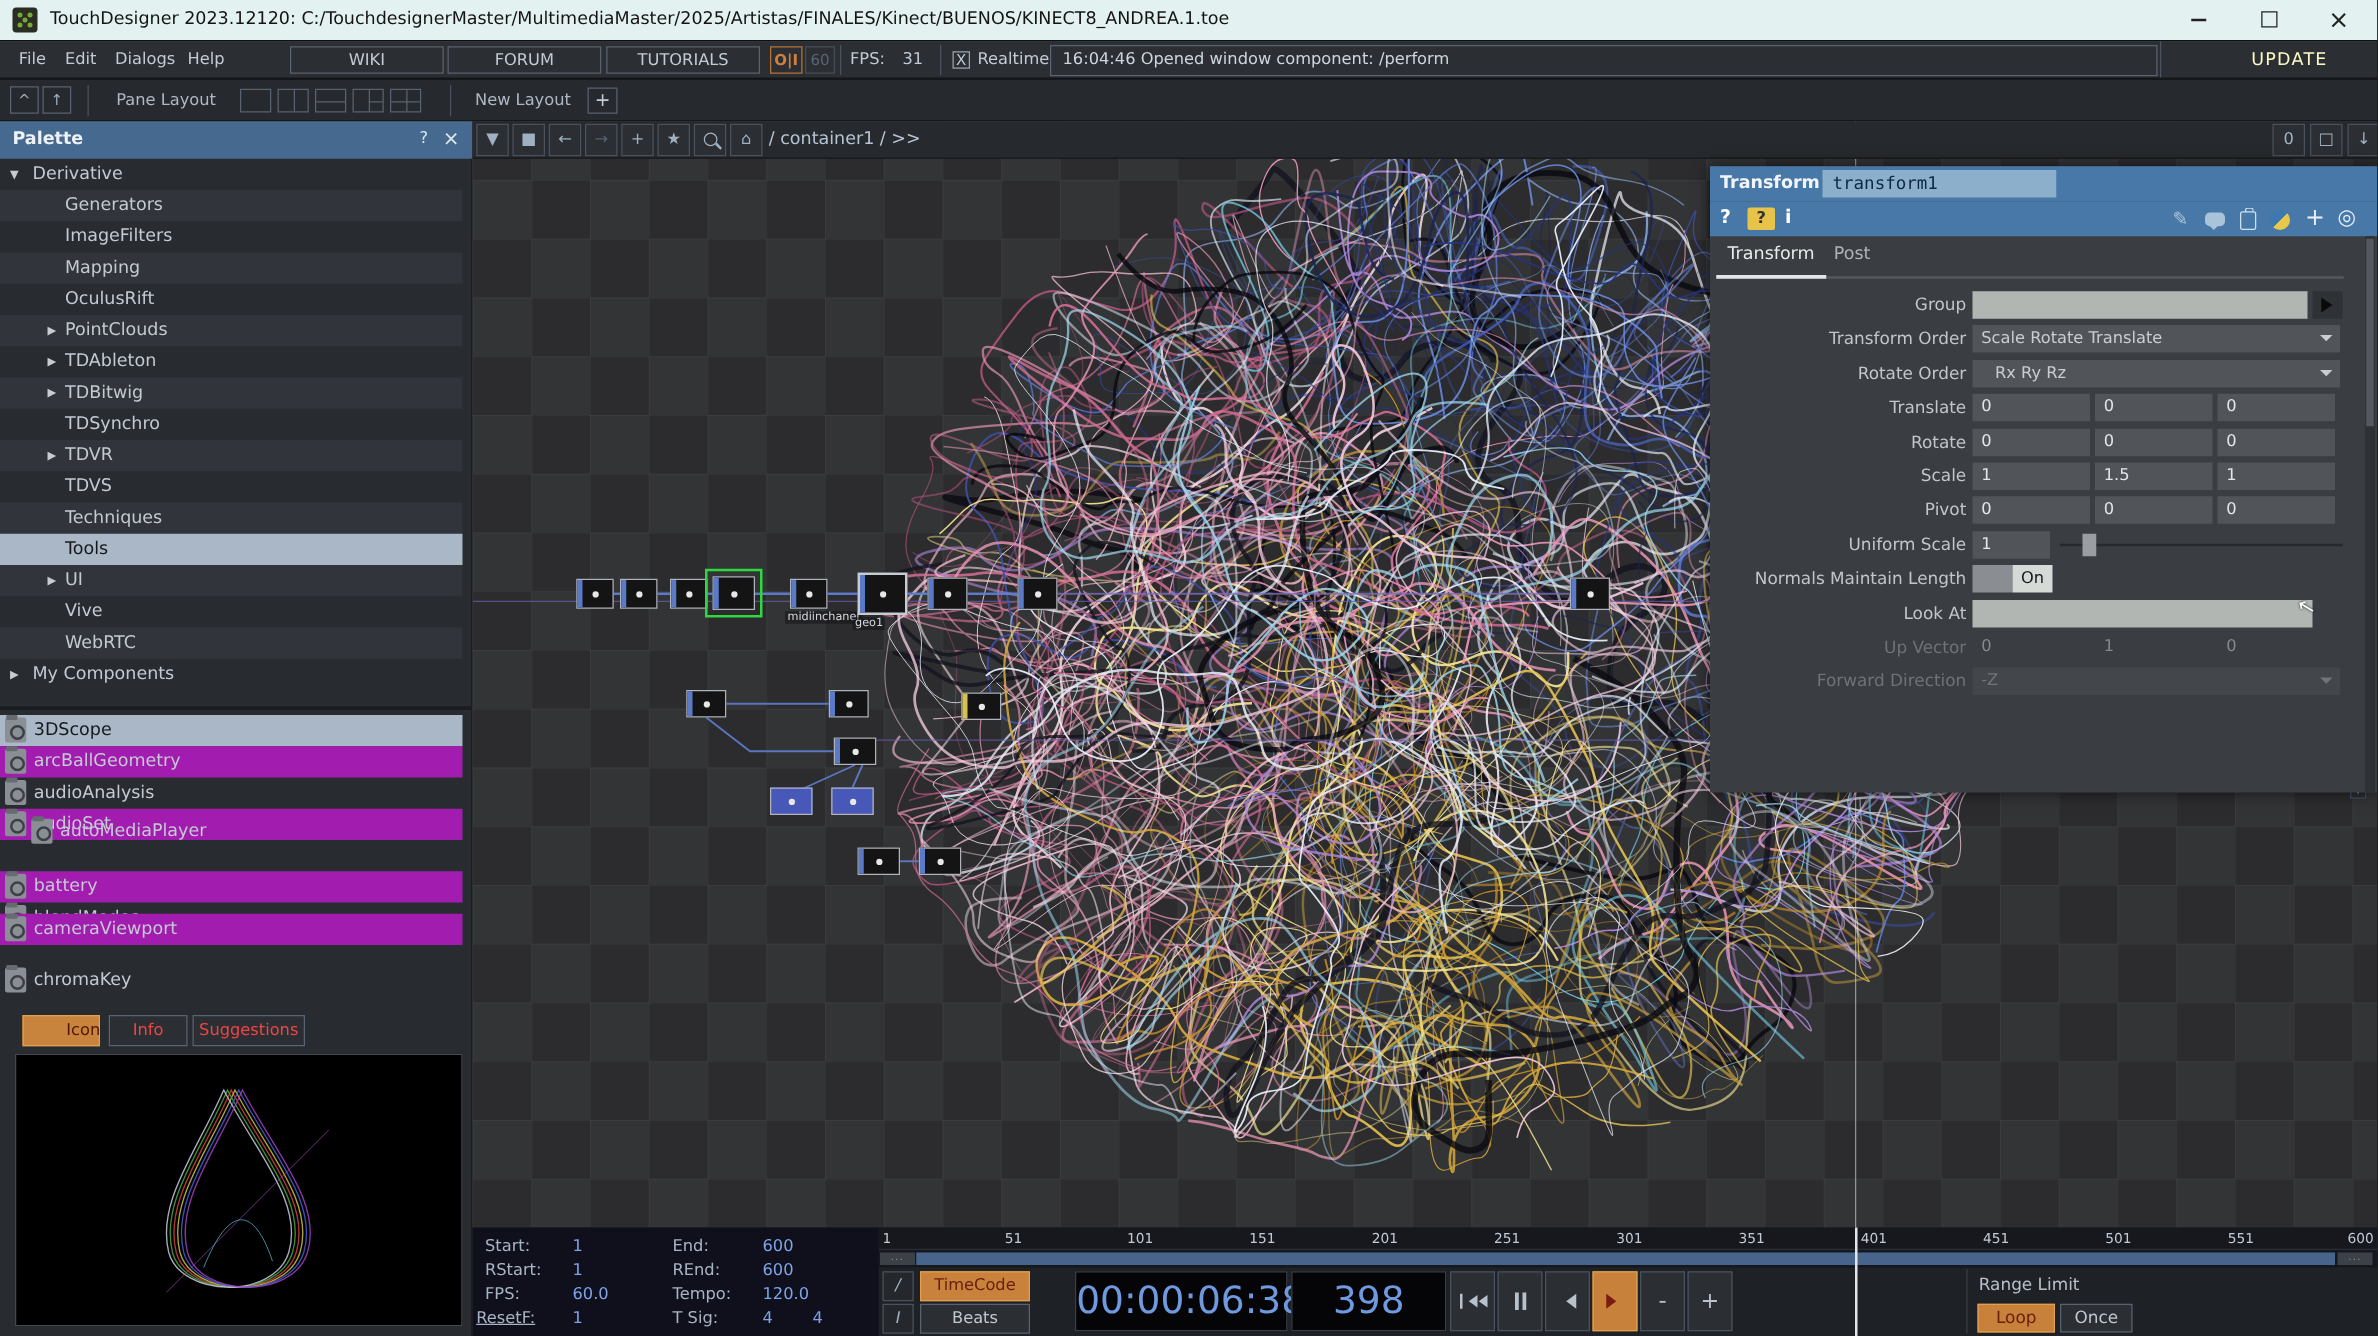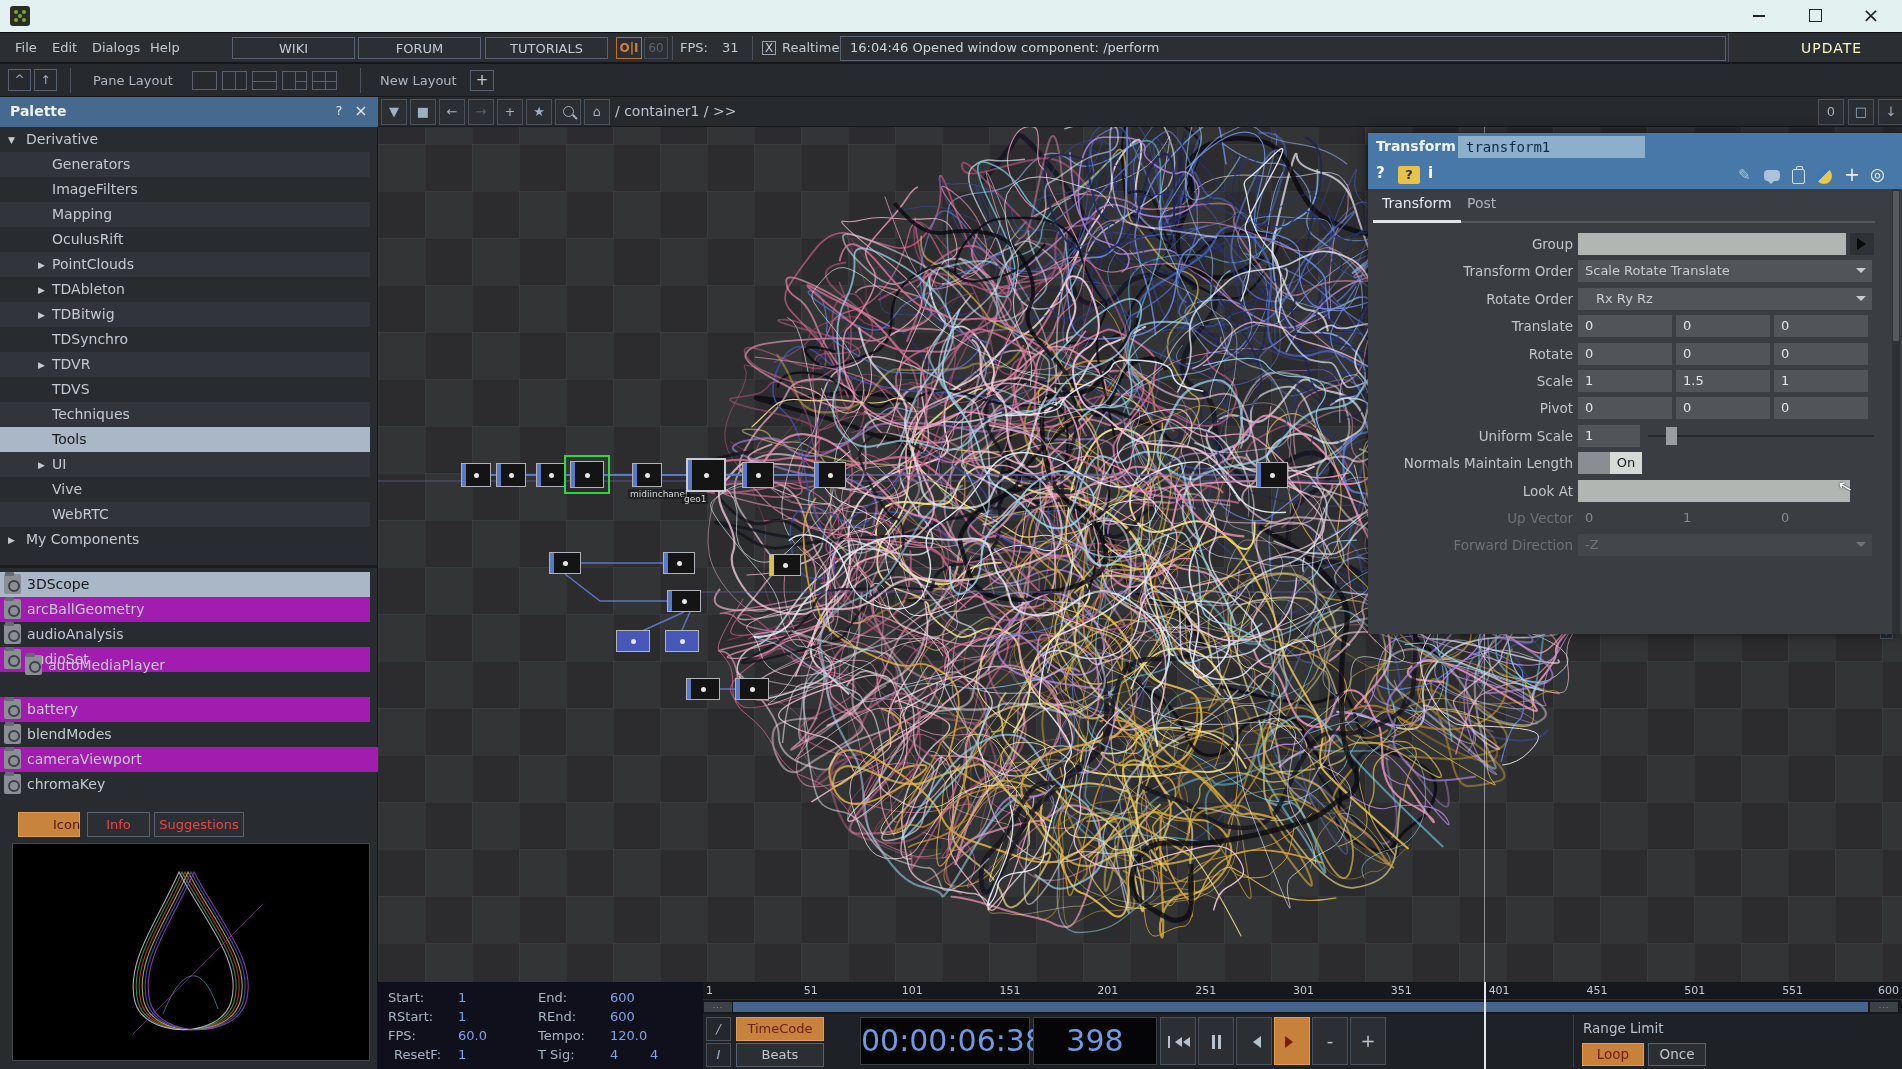--- a/index.html
+++ b/index.html
@@ -169,20 +169,21 @@
 <div id="root">
 
   <div id="titlebar" class="abs">
     <div id="app-icon" class="abs">
         <i style="left: 4px; top: 4px;"></i>
         <i style="left: 12px; top: 4px;"></i>
         <i style="left: 8px; top: 8px;"></i>
         <i style="left: 4px; top: 12px;"></i>
         <i style="left: 12px; top: 12px;"></i>
       </div>
+    <div id="title-text" class="abs">TouchDesigner 2023.12120: C:/TouchdesignerMaster/MultimediaMaster/2025/Artistas/FINALES/Kinect/BUENOS/KINECT8_ANDREA.1.toe</div>
     <div id="min-btn" class="abs winbtn"><span></span></div>
     <div id="max-btn" class="abs winbtn"><span></span></div>
     <div id="close-btn" class="abs winbtn">×</div>
   </div>
 
   <div id="menubar" class="abs">
     <span id="menu-items"><span class="menu-item" style="left: 15px;">File</span><span class="menu-item" style="left: 52px;">Edit</span><span class="menu-item" style="left: 92px;">Dialogs</span><span class="menu-item" style="left: 150px;">Help</span></span>
     <span id="link-buttons"><div class="mb-btn" style="left: 232px; width: 123px;">WIKI</div><div class="mb-btn" style="left: 358px; width: 123px;">FORUM</div><div class="mb-btn" style="left: 485px; width: 123px;">TUTORIALS</div></span>
     <div id="oi-btn" class="abs">O|I</div>
     <div id="oi-val" class="abs">60</div>
@@ -308,21 +309,21 @@
           <span class="comp-label">autoMediaPlayer</span>
         </div>
         <div class="comp-row alt" style="top: 600px;">
           <span class="comp-icon"></span>
           <span class="comp-label">battery</span>
         </div>
         <div class="comp-row" style="top: 625px;">
           <span class="comp-icon"></span>
           <span class="comp-label">blendModes</span>
         </div>
-        <div class="comp-row alt" style="top: 650px; padding-left: 16px;">
+        <div class="comp-row alt" style="top: 634px;">
           <span class="comp-icon"></span>
           <span class="comp-label">cameraViewport</span>
         </div>
         <div class="comp-row" style="top: 675px;">
           <span class="comp-icon"></span>
           <span class="comp-label">chromaKey</span>
         </div>
       </div>
     <div id="palette-tabs">
         <div class="pal-tab active" style="left: 18px; width: 62px; top: 715px; padding-left: 34px;">Icon</div>
@@ -949,21 +950,21 @@
         <span class="tl-lab" style="left: 160px; top: 8px;">End:</span>
         <span class="tl-val" style="left: 232px; top: 8px;">600</span>
         <span class="tl-lab" style="left: 10px; top: 27px;">RStart:</span>
         <span class="tl-val" style="left: 80px; top: 27px;">1</span>
         <span class="tl-lab" style="left: 160px; top: 27px;">REnd:</span>
         <span class="tl-val" style="left: 232px; top: 27px;">600</span>
         <span class="tl-lab" style="left: 10px; top: 46px;">FPS:</span>
         <span class="tl-val" style="left: 80px; top: 46px;">60.0</span>
         <span class="tl-lab" style="left: 160px; top: 46px;">Tempo:</span>
         <span class="tl-val" style="left: 232px; top: 46px;">120.0</span>
-        <span class="tl-lab" style="left: 16px; top: 65px;">ResetF:</span>
+        <span class="tl-lab" style="left: 3px; top: 65px; text-decoration: underline;">ResetF:</span>
         <span class="tl-val" style="left: 80px; top: 65px;">1</span>
         <span class="tl-lab" style="left: 160px; top: 65px;">T Sig:</span>
         <span class="tl-val" style="left: 232px; top: 65px;">4</span>
         <span class="tl-val" style="left: 272px; top: 65px;">4</span>
       </div>
     <div id="tl-ruler" class="abs">
         <span class="tick" style="left: 3px;">1</span>
         <span class="tick" style="left: 100.83px;">51</span>
         <span class="tick" style="left: 198.659px;">101</span>
         <span class="tick" style="left: 296.489px;">151</span>

